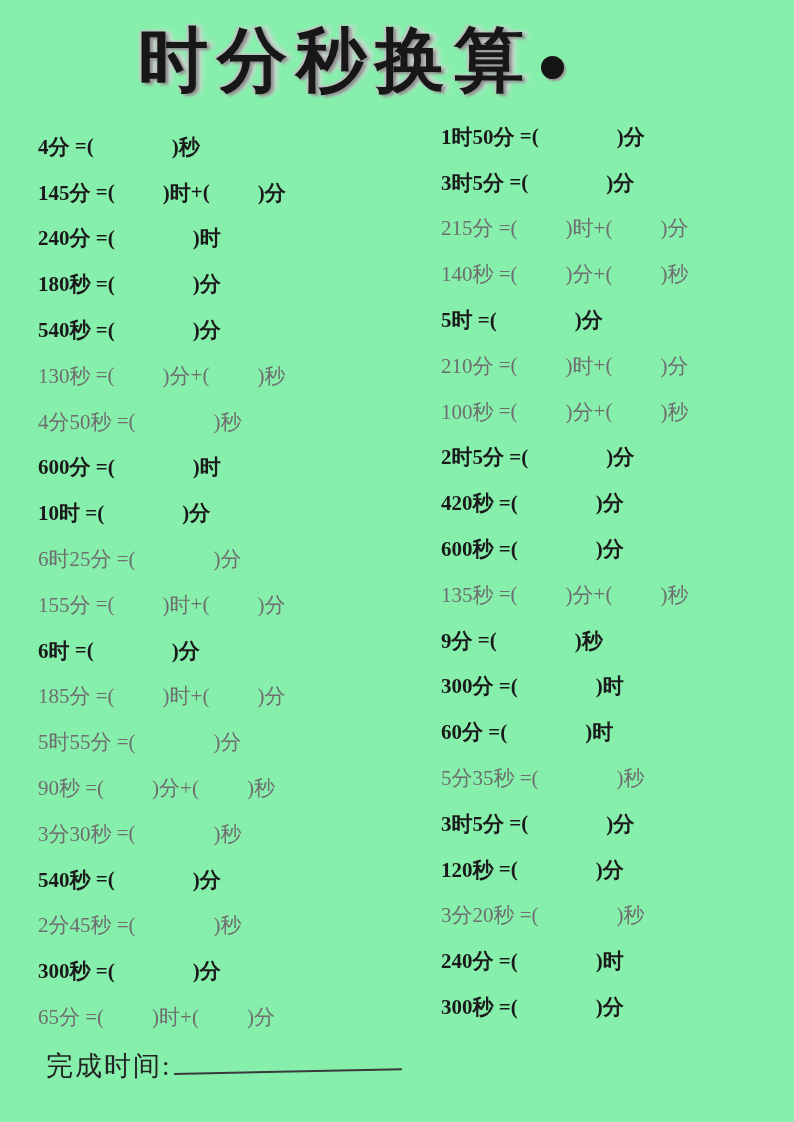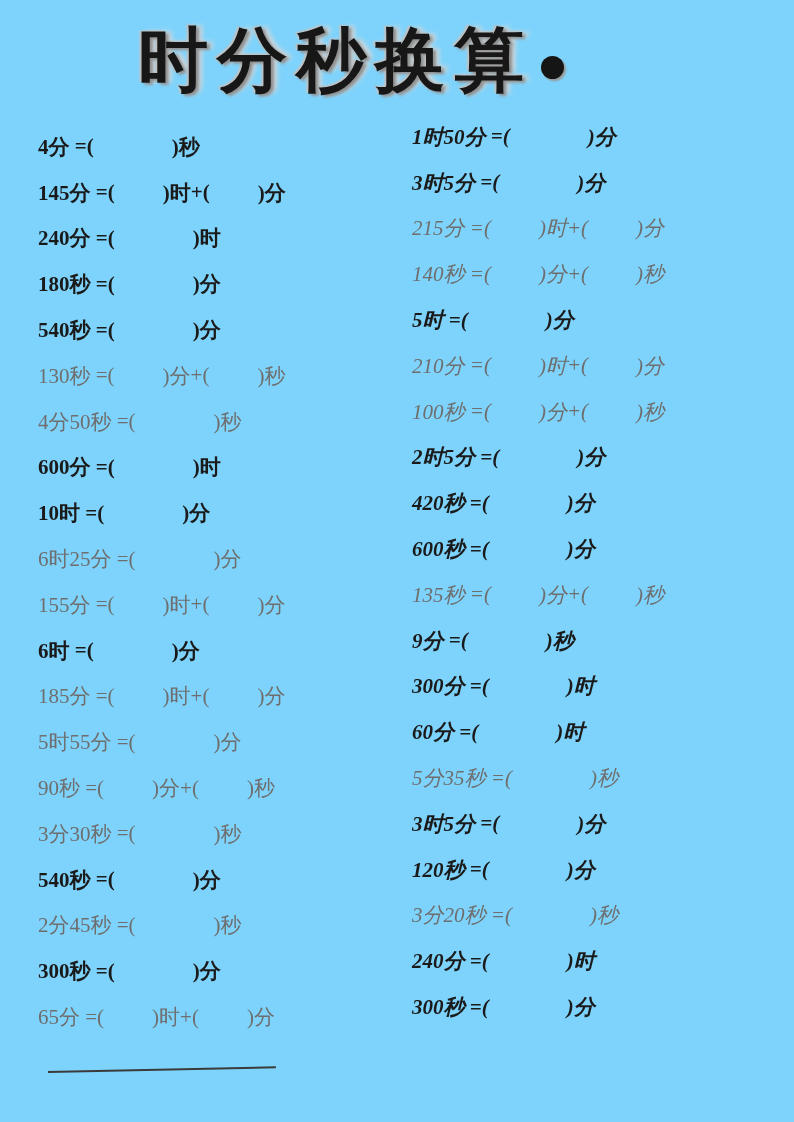--- a/index.html
+++ b/index.html
@@ -4,21 +4,21 @@
 <style>
   html, body {
     margin: 0;
     padding: 0;
     background: #ffffff;
   }
   .page {
     position: relative;
     width: 794px;
     height: 1122px;
-    background: #7dd3fc;
+    background: #86efac;
     overflow: hidden;
     font-family: "Liberation Serif", "DejaVu Serif", serif;
   }
   .title {
     position: absolute;
     left: 138px;
     top: 14px;
     margin: 0;
     font-size: 70px;
     font-weight: bold;
@@ -35,21 +35,21 @@
     background: #151515;
     margin-left: 8px;
     vertical-align: middle;
     box-shadow: 2px 2px 2px #9a9a9a;
   }
   .col {
     position: absolute;
     white-space: nowrap;
   }
   .col-left  { left: 38px;  top: 124px; text-align: right; }
-  .col-right { left: 412px; top: 114px; font-style: italic; }
+  .col-right { left: 441px; top: 114px; }
   .row {
     height: 45.8px;
     display: flex;
     align-items: center;
     font-size: 21px;
     white-space: pre;
   }
   .row.dark  { color: #1a1a1a; font-weight: bold; }
   .row.light { color: #6e6e6e; font-weight: normal; }
   .sym, .given { white-space: pre; }
@@ -120,15 +120,15 @@
       <div class="row dark"><span class="given">60分</span><span class="sym"> =(</span><span class="gap g1"></span><span class="sym">)时</span></div>
       <div class="row light"><span class="given">5分35秒</span><span class="sym"> =(</span><span class="gap g1"></span><span class="sym">)秒</span></div>
       <div class="row dark"><span class="given">3时5分</span><span class="sym"> =(</span><span class="gap g1"></span><span class="sym">)分</span></div>
       <div class="row dark"><span class="given">120秒</span><span class="sym"> =(</span><span class="gap g1"></span><span class="sym">)分</span></div>
       <div class="row light"><span class="given">3分20秒</span><span class="sym"> =(</span><span class="gap g1"></span><span class="sym">)秒</span></div>
       <div class="row dark"><span class="given">240分</span><span class="sym"> =(</span><span class="gap g1"></span><span class="sym">)时</span></div>
       <div class="row dark"><span class="given">300秒</span><span class="sym"> =(</span><span class="gap g1"></span><span class="sym">)分</span></div>
     </div>
 
   <div class="footer">
-    <span class="writing-line"></span>
+    <span class="label">完成时间:</span><span class="writing-line"></span>
   </div>
 </div>
 
 </body></html>

